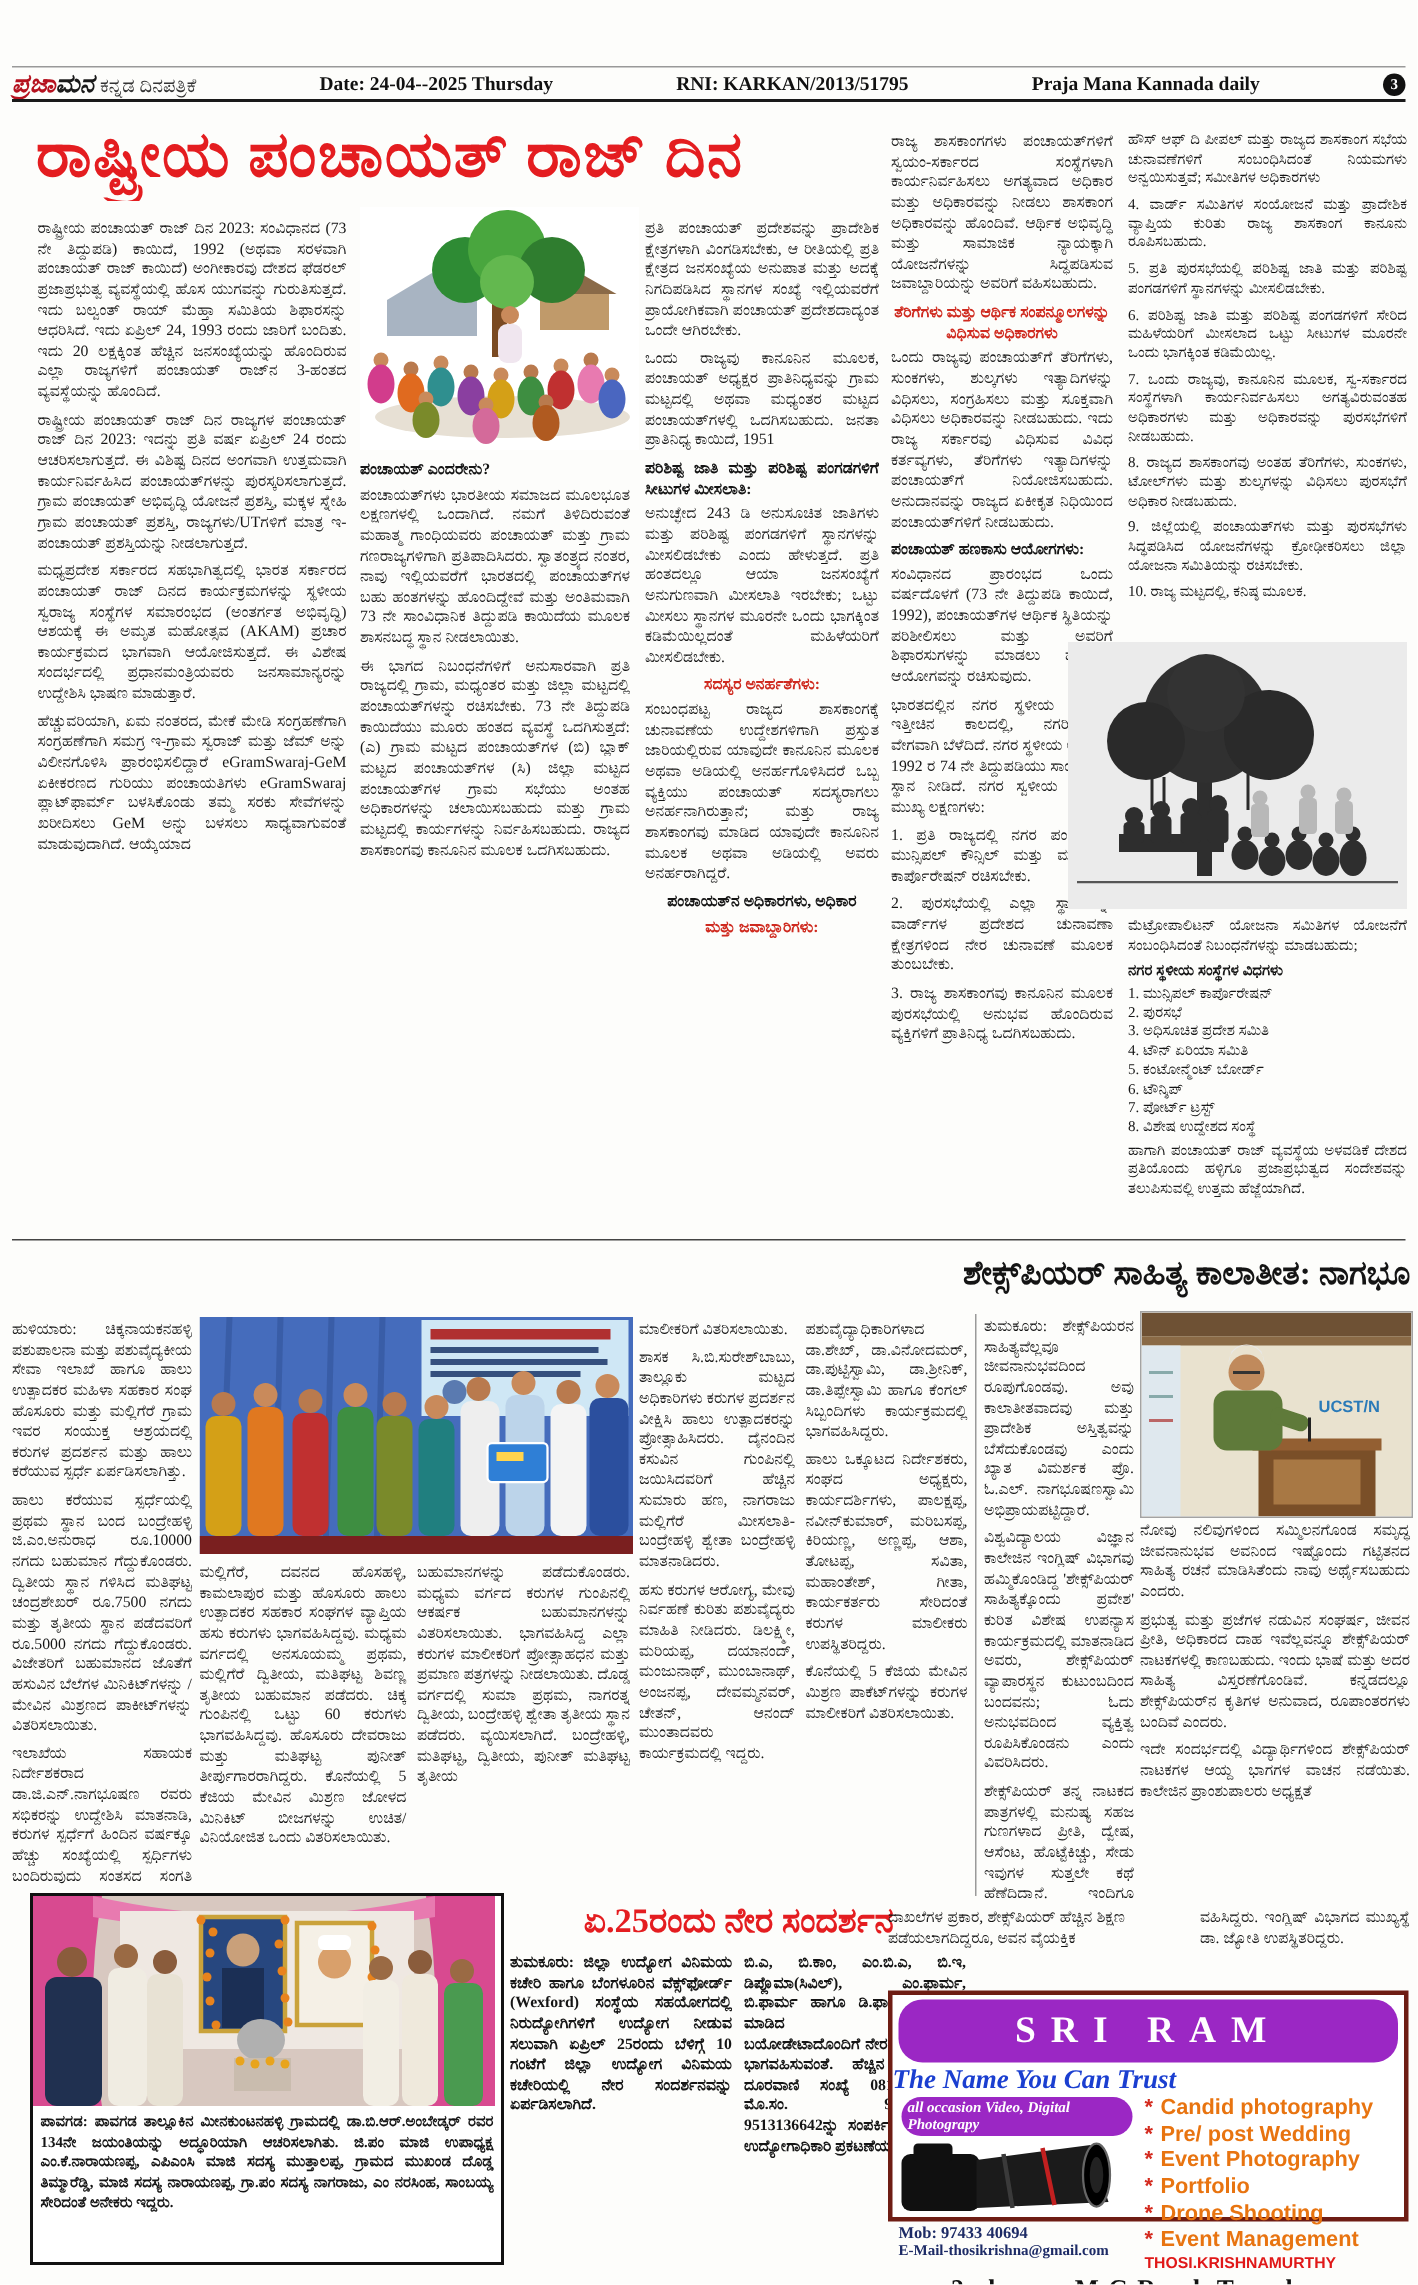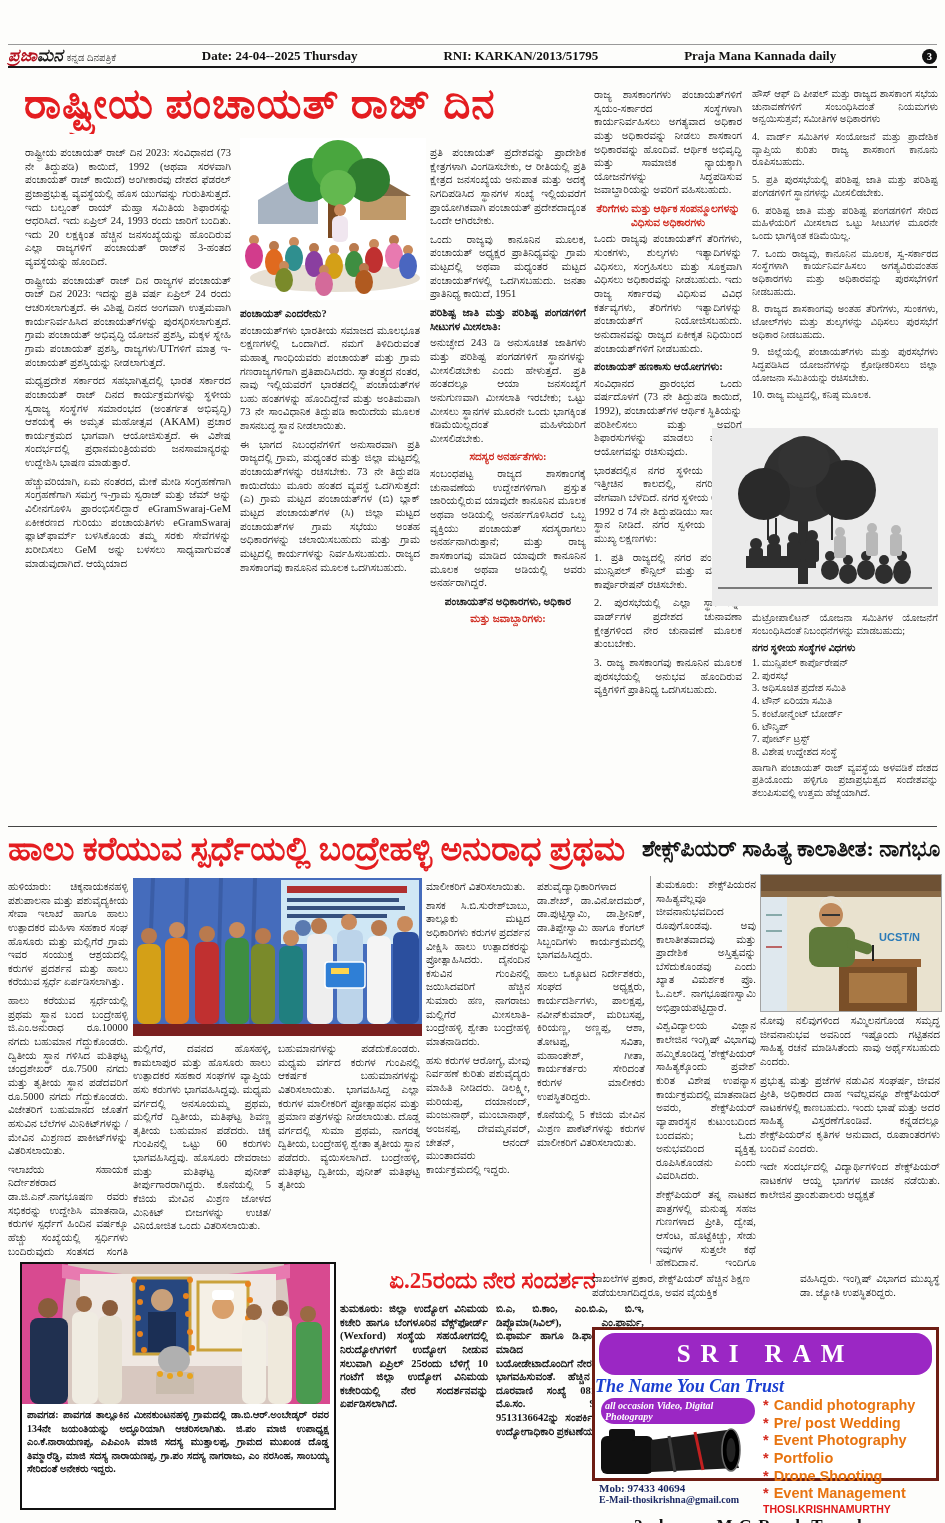--- a/index.html
+++ b/index.html
@@ -13,21 +13,21 @@
   .col p{margin:0 0 5px;}
   .h1-red{color:#e41d20;font-weight:bold;font-size:42px;white-space:nowrap;overflow:hidden;letter-spacing:1px;}
   .h2-red{color:#e41d20;font-weight:bold;font-size:33px;white-space:nowrap;overflow:hidden;}
   .h3-black{color:#141414;font-weight:bold;font-size:22px;white-space:nowrap;overflow:hidden;}
   .sub-red{color:#cf2a1f;font-weight:bold;text-align:center;margin:3px 0;}
   .sub-black{font-weight:bold;margin:3px 0;}
   .masthead{position:absolute;left:8px;top:44px;width:929px;height:22px;display:flex;
             align-items:center;justify-content:space-between;border-top:1px solid #999;}
   .masthead .logo1{color:#b5121f;font-weight:bold;font-size:17px;font-style:italic;}
   .masthead .logo2{color:#1a1a1a;font-weight:bold;font-size:17px;font-style:italic;}
-  .masthead .logo-sub{font-size:10px;color:#333;margin-left:4px;}
+  .masthead .logo-sub{font-size:13px;color:#333;margin-left:4px;}
   .masthead .mh-item{font-weight:bold;font-size:13px;color:#111;}
   .pageno{width:15px;height:15px;border-radius:50%;background:#111;color:#fff;font-size:10px;
           font-weight:bold;display:flex;align-items:center;justify-content:center;}
   .imgbox{position:absolute;overflow:hidden;background:#eee;}
   .caption-box{position:absolute;border:2px solid #111;background:#fff;}
   .caption-txt{font-size:10px;font-weight:bold;line-height:1.35;text-align:justify;padding:4px 5px;}
   .adbox{position:absolute;border:3px solid #6e1d14;background:#fff;box-sizing:border-box;}
   .ad-banner{margin:3px 4px 0;background:#9b27c4;border-radius:16px;height:42px;display:flex;
              align-items:center;justify-content:center;color:#fff;font-weight:bold;font-size:25px;
              letter-spacing:10px;font-family:"Liberation Serif",serif;}
@@ -210,21 +210,20 @@
     <div>5. ಕಂಟೋನ್ಮೆಂಟ್ ಬೋರ್ಡ್</div>
     <div>6. ಟೌನ್ಶಿಪ್</div>
     <div>7. ಪೋರ್ಟ್ ಟ್ರಸ್ಟ್</div>
     <div>8. ವಿಶೇಷ ಉದ್ದೇಶದ ಸಂಸ್ಥೆ</div>
     <p style="margin-top:3px;">ಹಾಗಾಗಿ ಪಂಚಾಯತ್ ರಾಜ್ ವ್ಯವಸ್ಥೆಯ ಅಳವಡಿಕೆ ದೇಶದ ಪ್ರತಿಯೊಂದು ಹಳ್ಳಿಗೂ ಪ್ರಜಾಪ್ರಭುತ್ವದ ಸಂದೇಶವನ್ನು ತಲುಪಿಸುವಲ್ಲಿ ಉತ್ತಮ ಹೆಜ್ಜೆಯಾಗಿದೆ.</p>
   </div>
 
   <div class="rule-thin" style="left:8px;top:826px;width:929px;background:#444;"></div>
   <div class="rule-v" style="left:650px;top:876px;height:388px;"></div>
 
-  <div class="abs h2-red" style="left:8px;top:831px;width:630px;height:44px;">ಹಾಲು ಕರೆಯುವ ಸ್ಪರ್ಧೆಯಲ್ಲಿ ಬಂದ್ರೇಹಳ್ಳಿ ಅನುರಾಧ ಪ್ರಥಮ</div>
 
   <div class="col" style="left:8px;top:880px;width:120px;height:378px;">
     <p>ಹುಳಿಯಾರು: ಚಿಕ್ಕನಾಯಕನಹಳ್ಳಿ ಪಶುಪಾಲನಾ ಮತ್ತು ಪಶುವೈದ್ಯಕೀಯ ಸೇವಾ ಇಲಾಖೆ ಹಾಗೂ ಹಾಲು ಉತ್ಪಾದಕರ ಮಹಿಳಾ ಸಹಕಾರ ಸಂಘ ಹೊಸೂರು ಮತ್ತು ಮಲ್ಲಿಗೆರೆ ಗ್ರಾಮ ಇವರ ಸಂಯುಕ್ತ ಆಶ್ರಯದಲ್ಲಿ ಕರುಗಳ ಪ್ರದರ್ಶನ ಮತ್ತು ಹಾಲು ಕರೆಯುವ ಸ್ಪರ್ಧೆ ಏರ್ಪಡಿಸಲಾಗಿತ್ತು.</p>
     <p>ಹಾಲು ಕರೆಯುವ ಸ್ಪರ್ಧೆಯಲ್ಲಿ ಪ್ರಥಮ ಸ್ಥಾನ ಬಂದ ಬಂದ್ರೇಹಳ್ಳಿ ಜಿ.ಎಂ.ಅನುರಾಧ ರೂ.10000 ನಗದು ಬಹುಮಾನ ಗೆದ್ದುಕೊಂಡರು. ದ್ವಿತೀಯ ಸ್ಥಾನ ಗಳಿಸಿದ ಮತಿಘಟ್ಟ ಚಂದ್ರಶೇಖರ್ ರೂ.7500 ನಗದು ಮತ್ತು ತೃತೀಯ ಸ್ಥಾನ ಪಡೆದವರಿಗೆ ರೂ.5000 ನಗದು ಗೆದ್ದುಕೊಂಡರು. ವಿಜೇತರಿಗೆ ಬಹುಮಾನದ ಜೊತೆಗೆ ಹಸುವಿನ ಬೆಲೆಗಳ ಮಿನಿಕಿಟ್‌ಗಳನ್ನು /ಮೇವಿನ ಮಿಶ್ರಣದ ಪಾಕೀಟ್‌ಗಳನ್ನು ವಿತರಿಸಲಾಯಿತು.</p>
     <p>ಇಲಾಖೆಯ ಸಹಾಯಕ ನಿರ್ದೇಶಕರಾದ ಡಾ.ಜಿ.ಎನ್.ನಾಗಭೂಷಣ ರವರು ಸಭಿಕರನ್ನು ಉದ್ದೇಶಿಸಿ ಮಾತನಾಡಿ, ಕರುಗಳ ಸ್ಪರ್ಧೆಗೆ ಹಿಂದಿನ ವರ್ಷಕ್ಕೂ ಹೆಚ್ಚು ಸಂಖ್ಯೆಯಲ್ಲಿ ಸ್ಪರ್ಧಿಗಳು ಬಂದಿರುವುದು ಸಂತಸದ ಸಂಗತಿ ಎಂದರು. ಬಹುಮಾನಗಳು ಮತ್ತು ಟ್ರಾಫಿಕ್‌ಳನ್ನು, ಎಲ್ಲಾ ಕರುಗಳ ಇದ್ದರು.</p>
   </div>
 
   <div class="imgbox" style="left:133px;top:878px;width:289px;height:158px;">
     <svg width="289" height="158" viewBox="0 0 289 158">
       <rect width="289" height="158" fill="#4a72c4"></rect>

